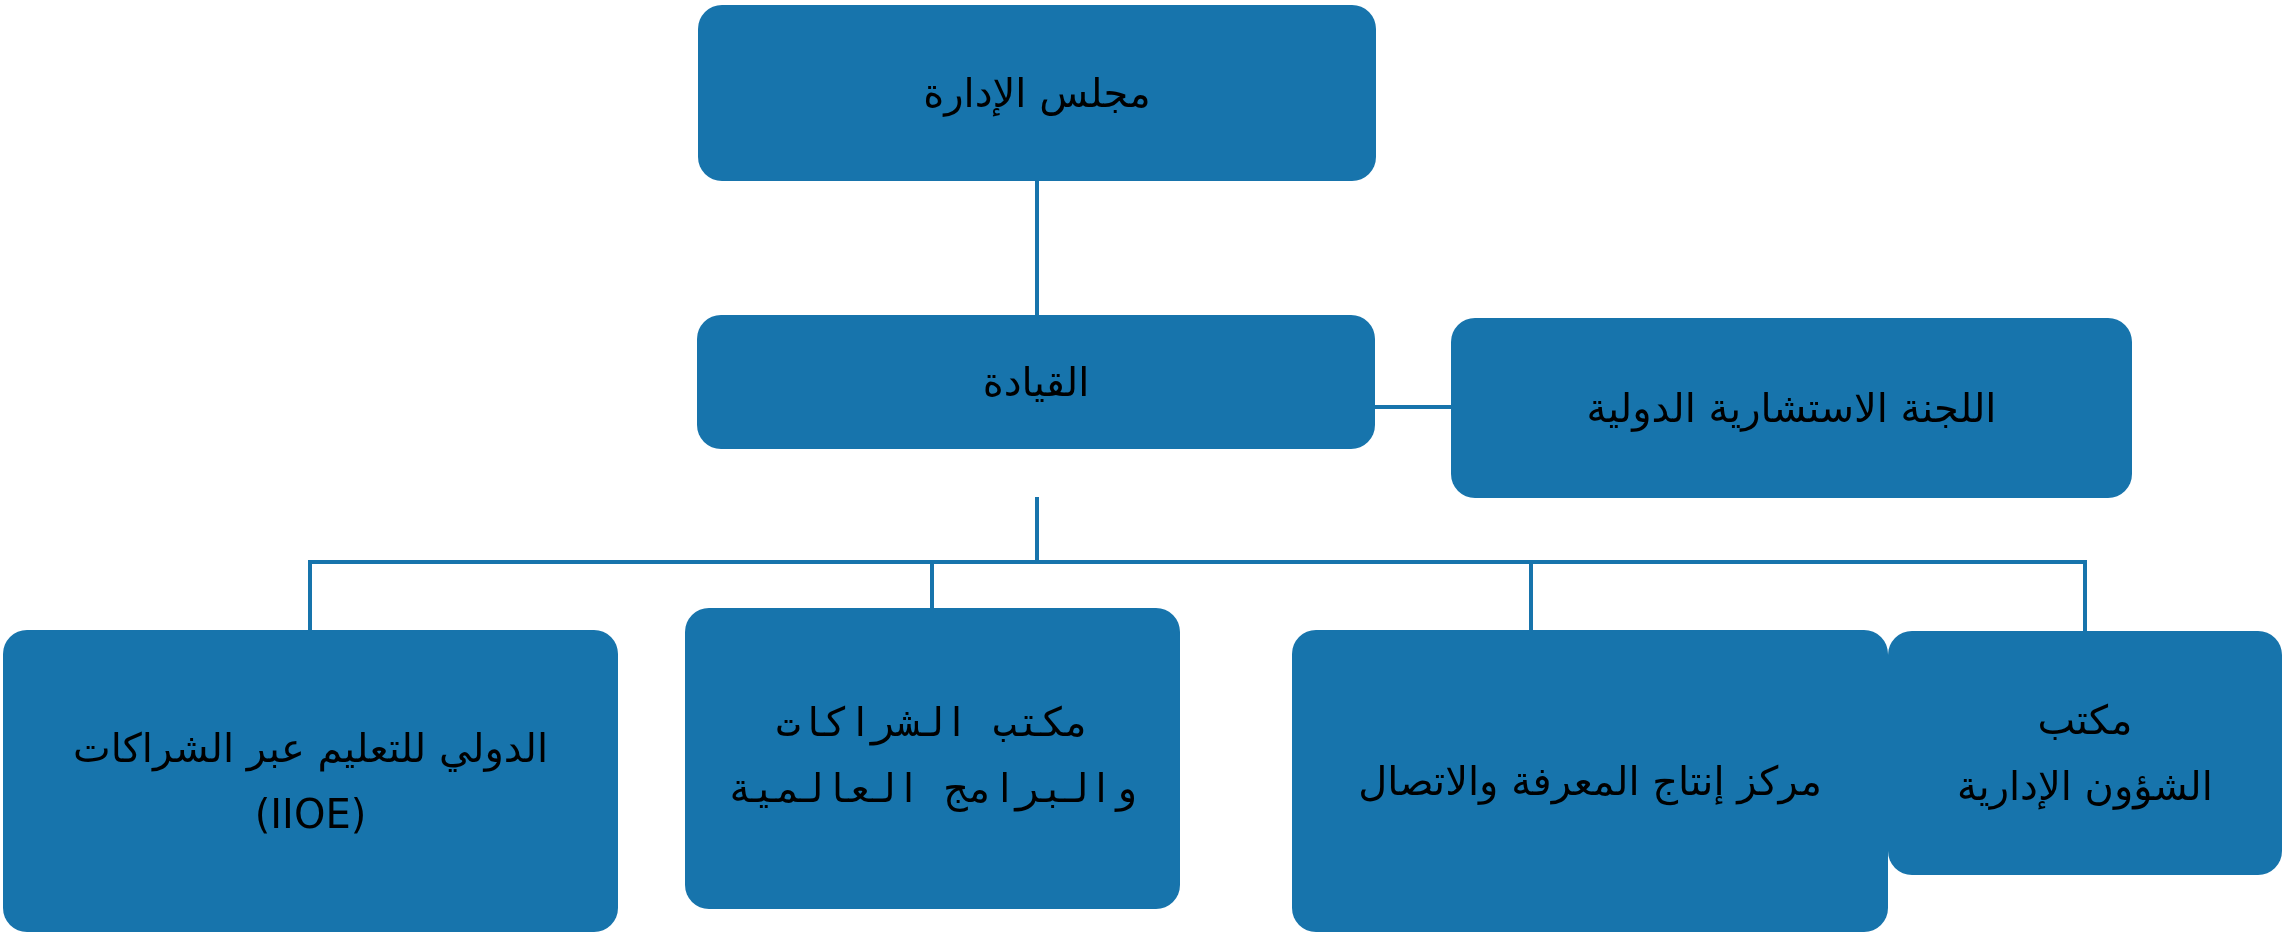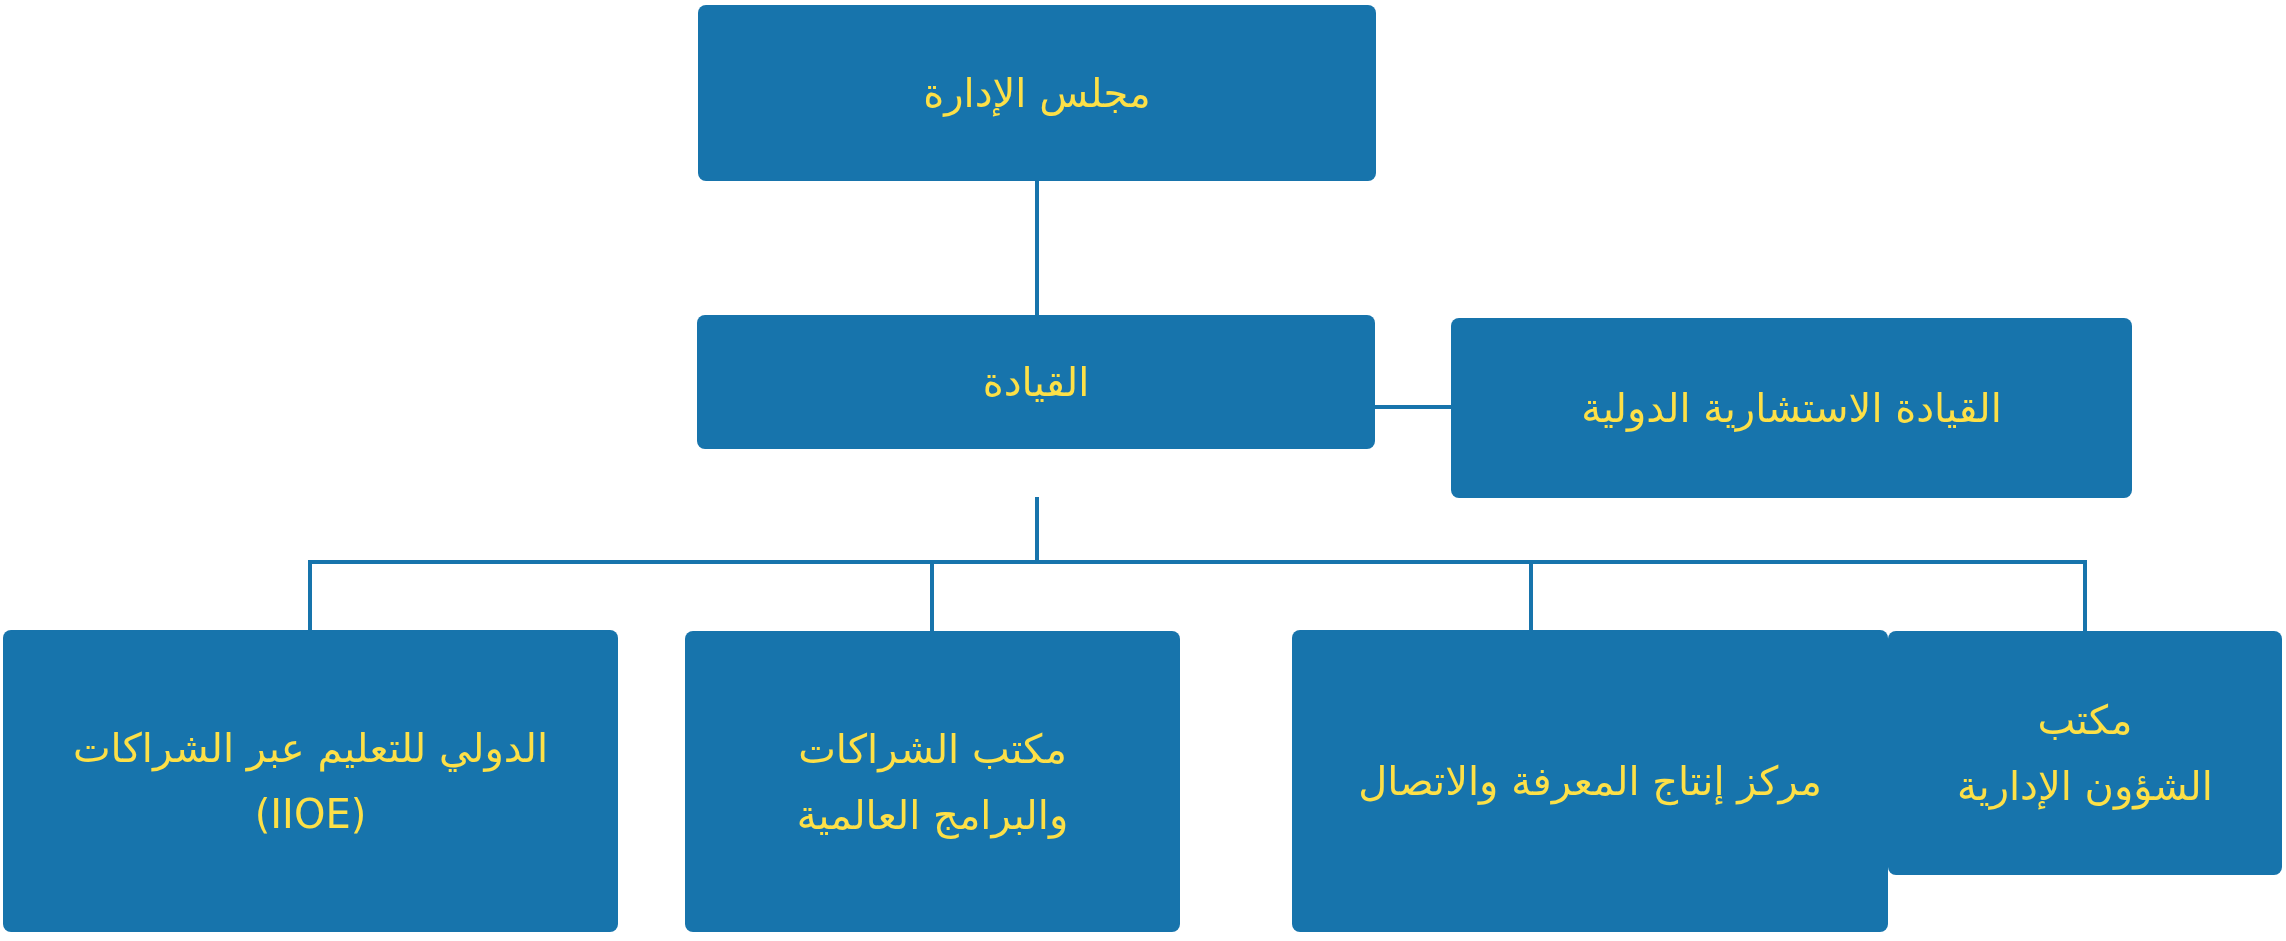--- a/index.html
+++ b/index.html
@@ -11,24 +11,25 @@
     position: relative;
     width: 2286px;
     height: 941px;
     background: #ffffff;
     font-family: "DejaVu Sans", sans-serif;
     overflow: hidden;
   }
   .node {
     position: absolute;
     background: #1774AC;
-    border-radius: 8px;
-    color: #fde047;
+    border-radius: 24px;
+    color: #000000;
     display: flex;
     flex-direction: column;
+    align-items: center;
     justify-content: center;
     text-align: center;
     direction: rtl;
   }
   .node .line {
     font-size: 40px;
     line-height: 66px;
     white-space: nowrap;
   }
   .edge {
@@ -36,21 +37,21 @@
     background: #1774AC;
   }
 
   
   #node-board        { left: 698px;  top: 5px;   width: 678px; height: 176px; }
   
   #node-leadership   { left: 697px;  top: 315px; width: 678px; height: 134px; }
   #node-advisory     { left: 1451px; top: 318px; width: 681px; height: 180px; }
   
   #node-iioe         { left: 3px;    top: 630px; width: 615px; height: 302px; }
-  #node-partnerships { left: 685px;  top: 631px; width: 495px; height: 301px; }
+  #node-partnerships { left: 685px;  top: 608px; width: 495px; height: 301px; font-family: Liberation Mono, monospace; }
   #node-knowledge    { left: 1292px; top: 630px; width: 596px; height: 302px; }
   #node-admin        { left: 1888px; top: 631px; width: 394px; height: 244px; }
 
   
   #edge-board-leadership    { left: 1035px; top: 181px; width: 4px;    height: 134px; }
   #edge-leadership-advisory { left: 1375px; top: 405px; width: 76px;   height: 4px; }
   #edge-leadership-stem     { left: 1035px; top: 497px; width: 4px;    height: 67px; }
   #edge-branch-bus          { left: 308px;  top: 560px; width: 1779px; height: 4px; }
   #edge-drop-iioe           { left: 308px;  top: 560px; width: 4px;    height: 70px; }
   #edge-drop-partnerships   { left: 930px;  top: 560px; width: 4px;    height: 71px; }
@@ -73,21 +74,21 @@
 
   <div class="node" id="node-board">
     <div class="line">مجلس الإدارة</div>
   </div>
 
   <div class="node" id="node-leadership">
     <div class="line">القيادة</div>
   </div>
 
   <div class="node" id="node-advisory">
-    <div class="line">القيادة الاستشارية الدولية</div>
+    <div class="line">اللجنة الاستشارية الدولية</div>
   </div>
 
   <div class="node" id="node-iioe">
     <div class="line">الدولي للتعليم عبر الشراكات</div>
     <div class="line" dir="ltr">(IIOE)</div>
   </div>
 
   <div class="node" id="node-partnerships">
     <div class="line">مكتب الشراكات</div>
     <div class="line">والبرامج العالمية</div>

